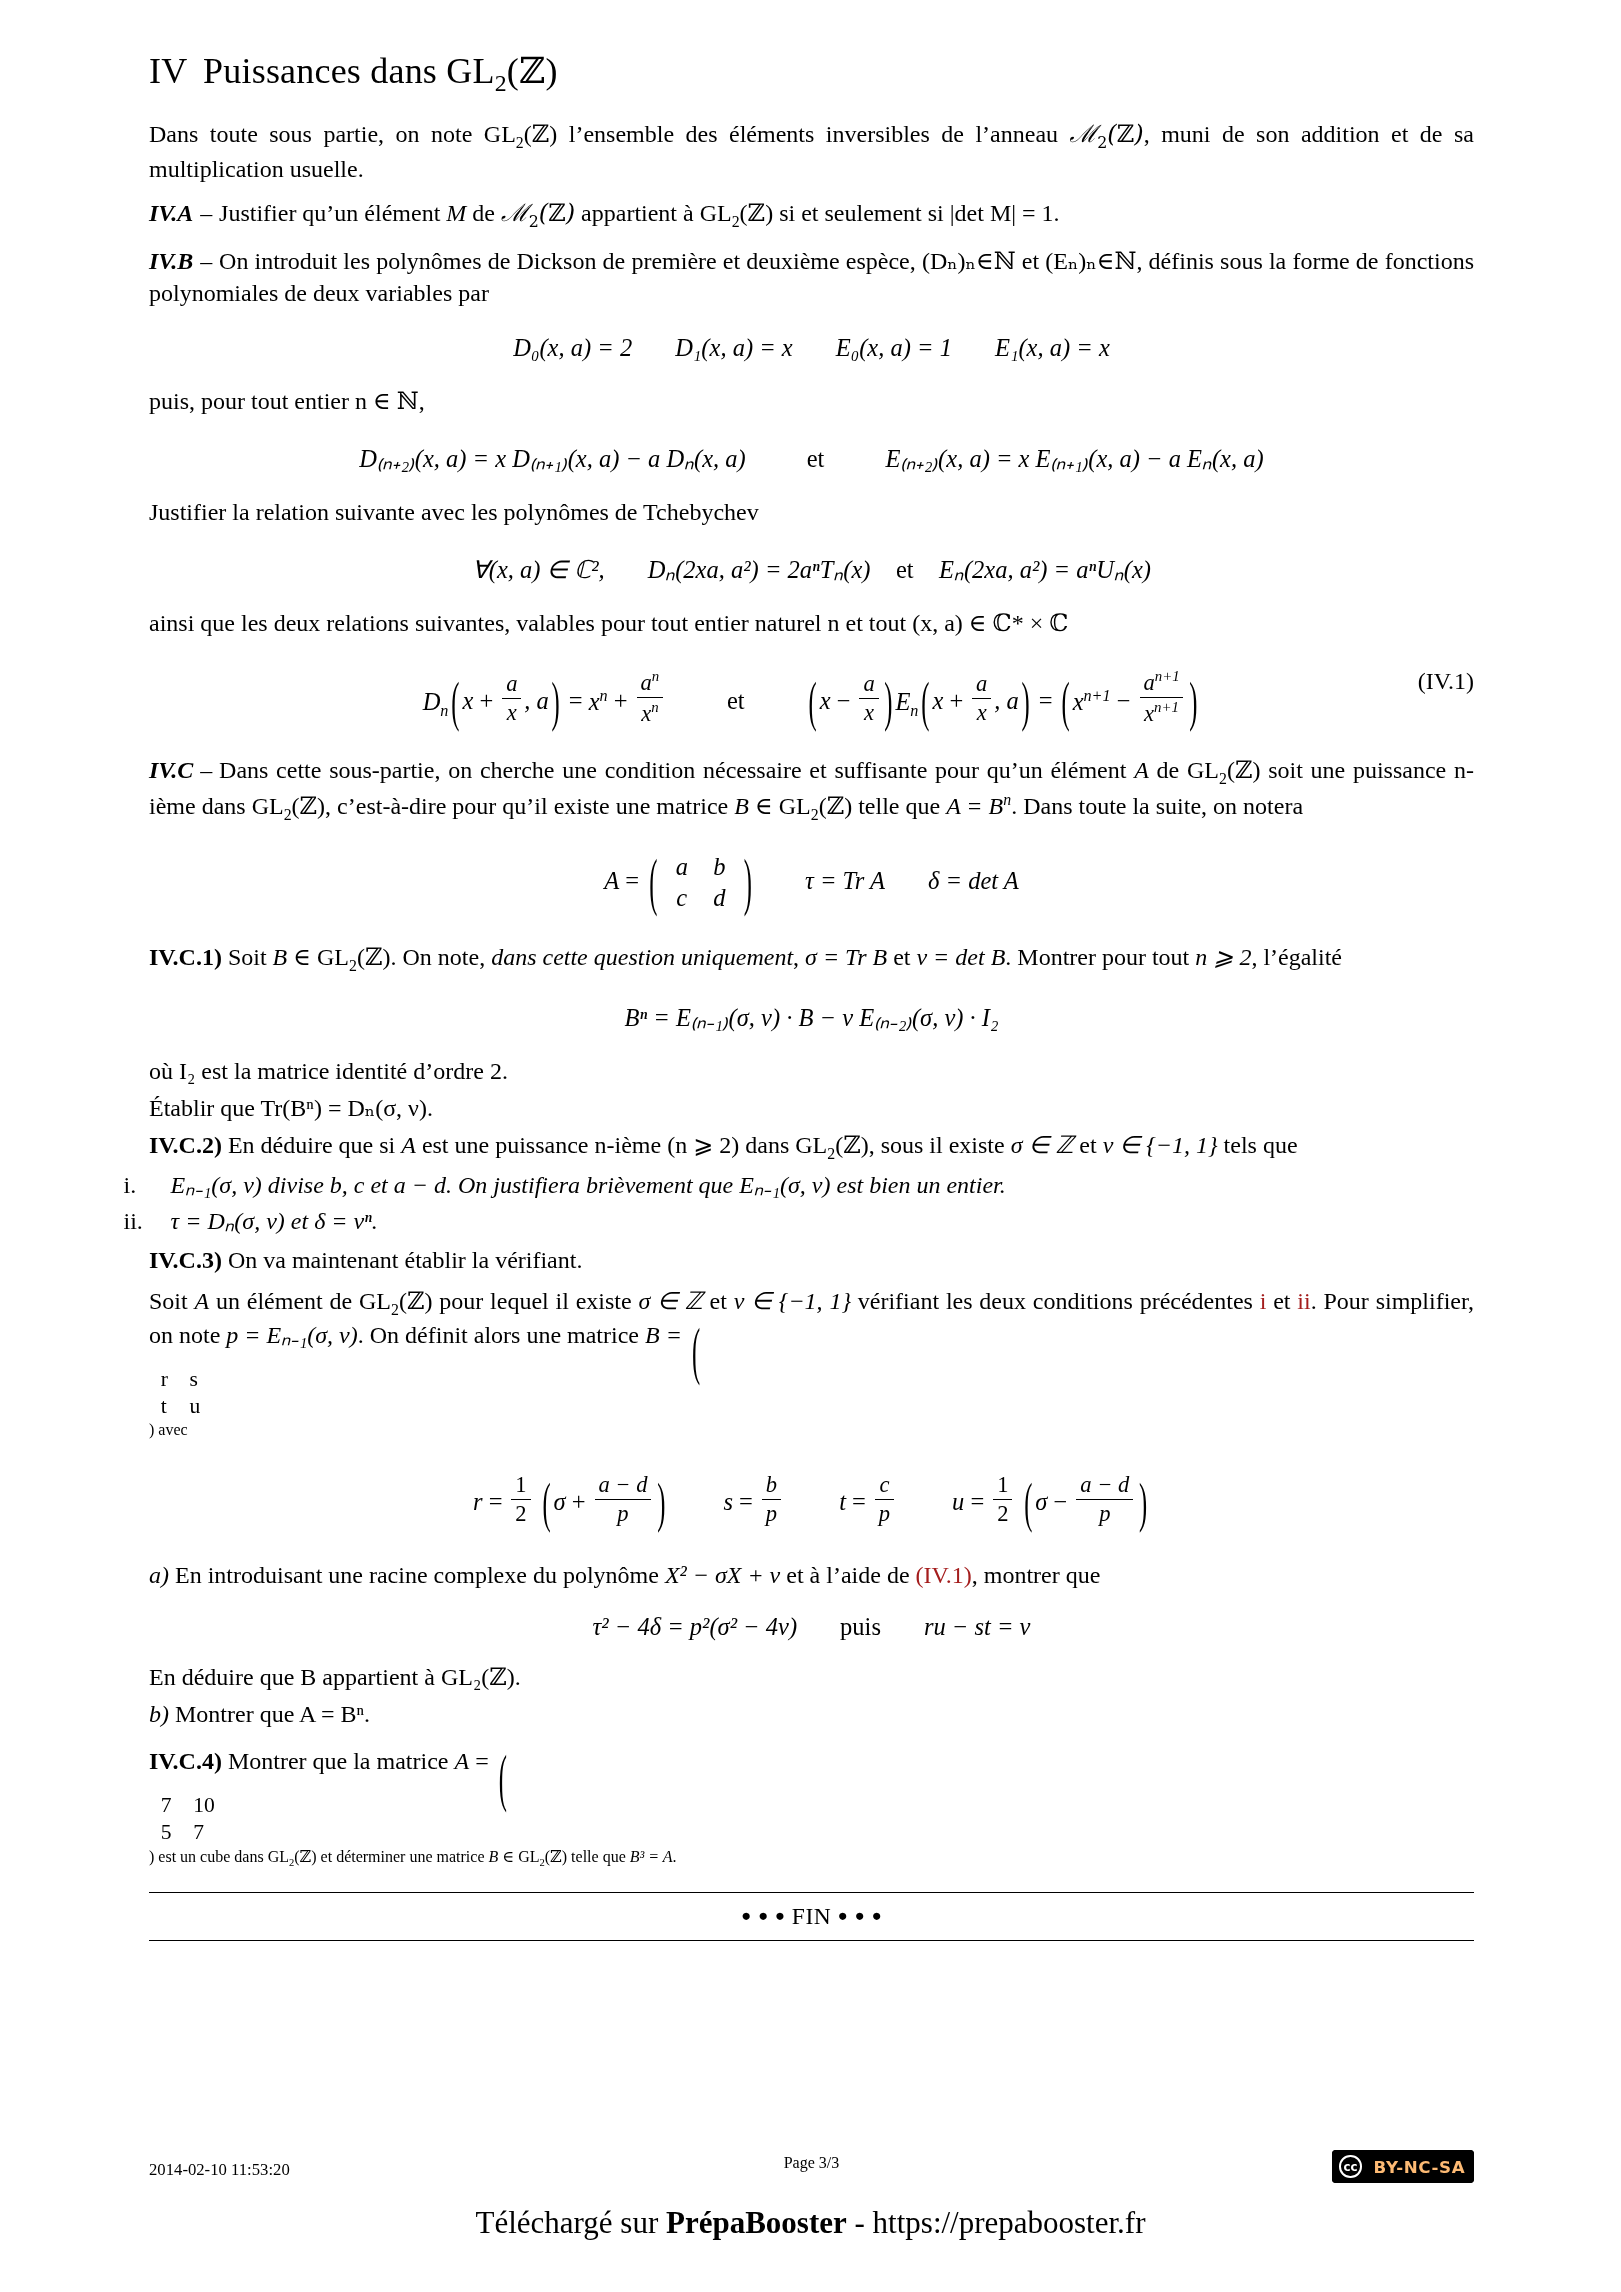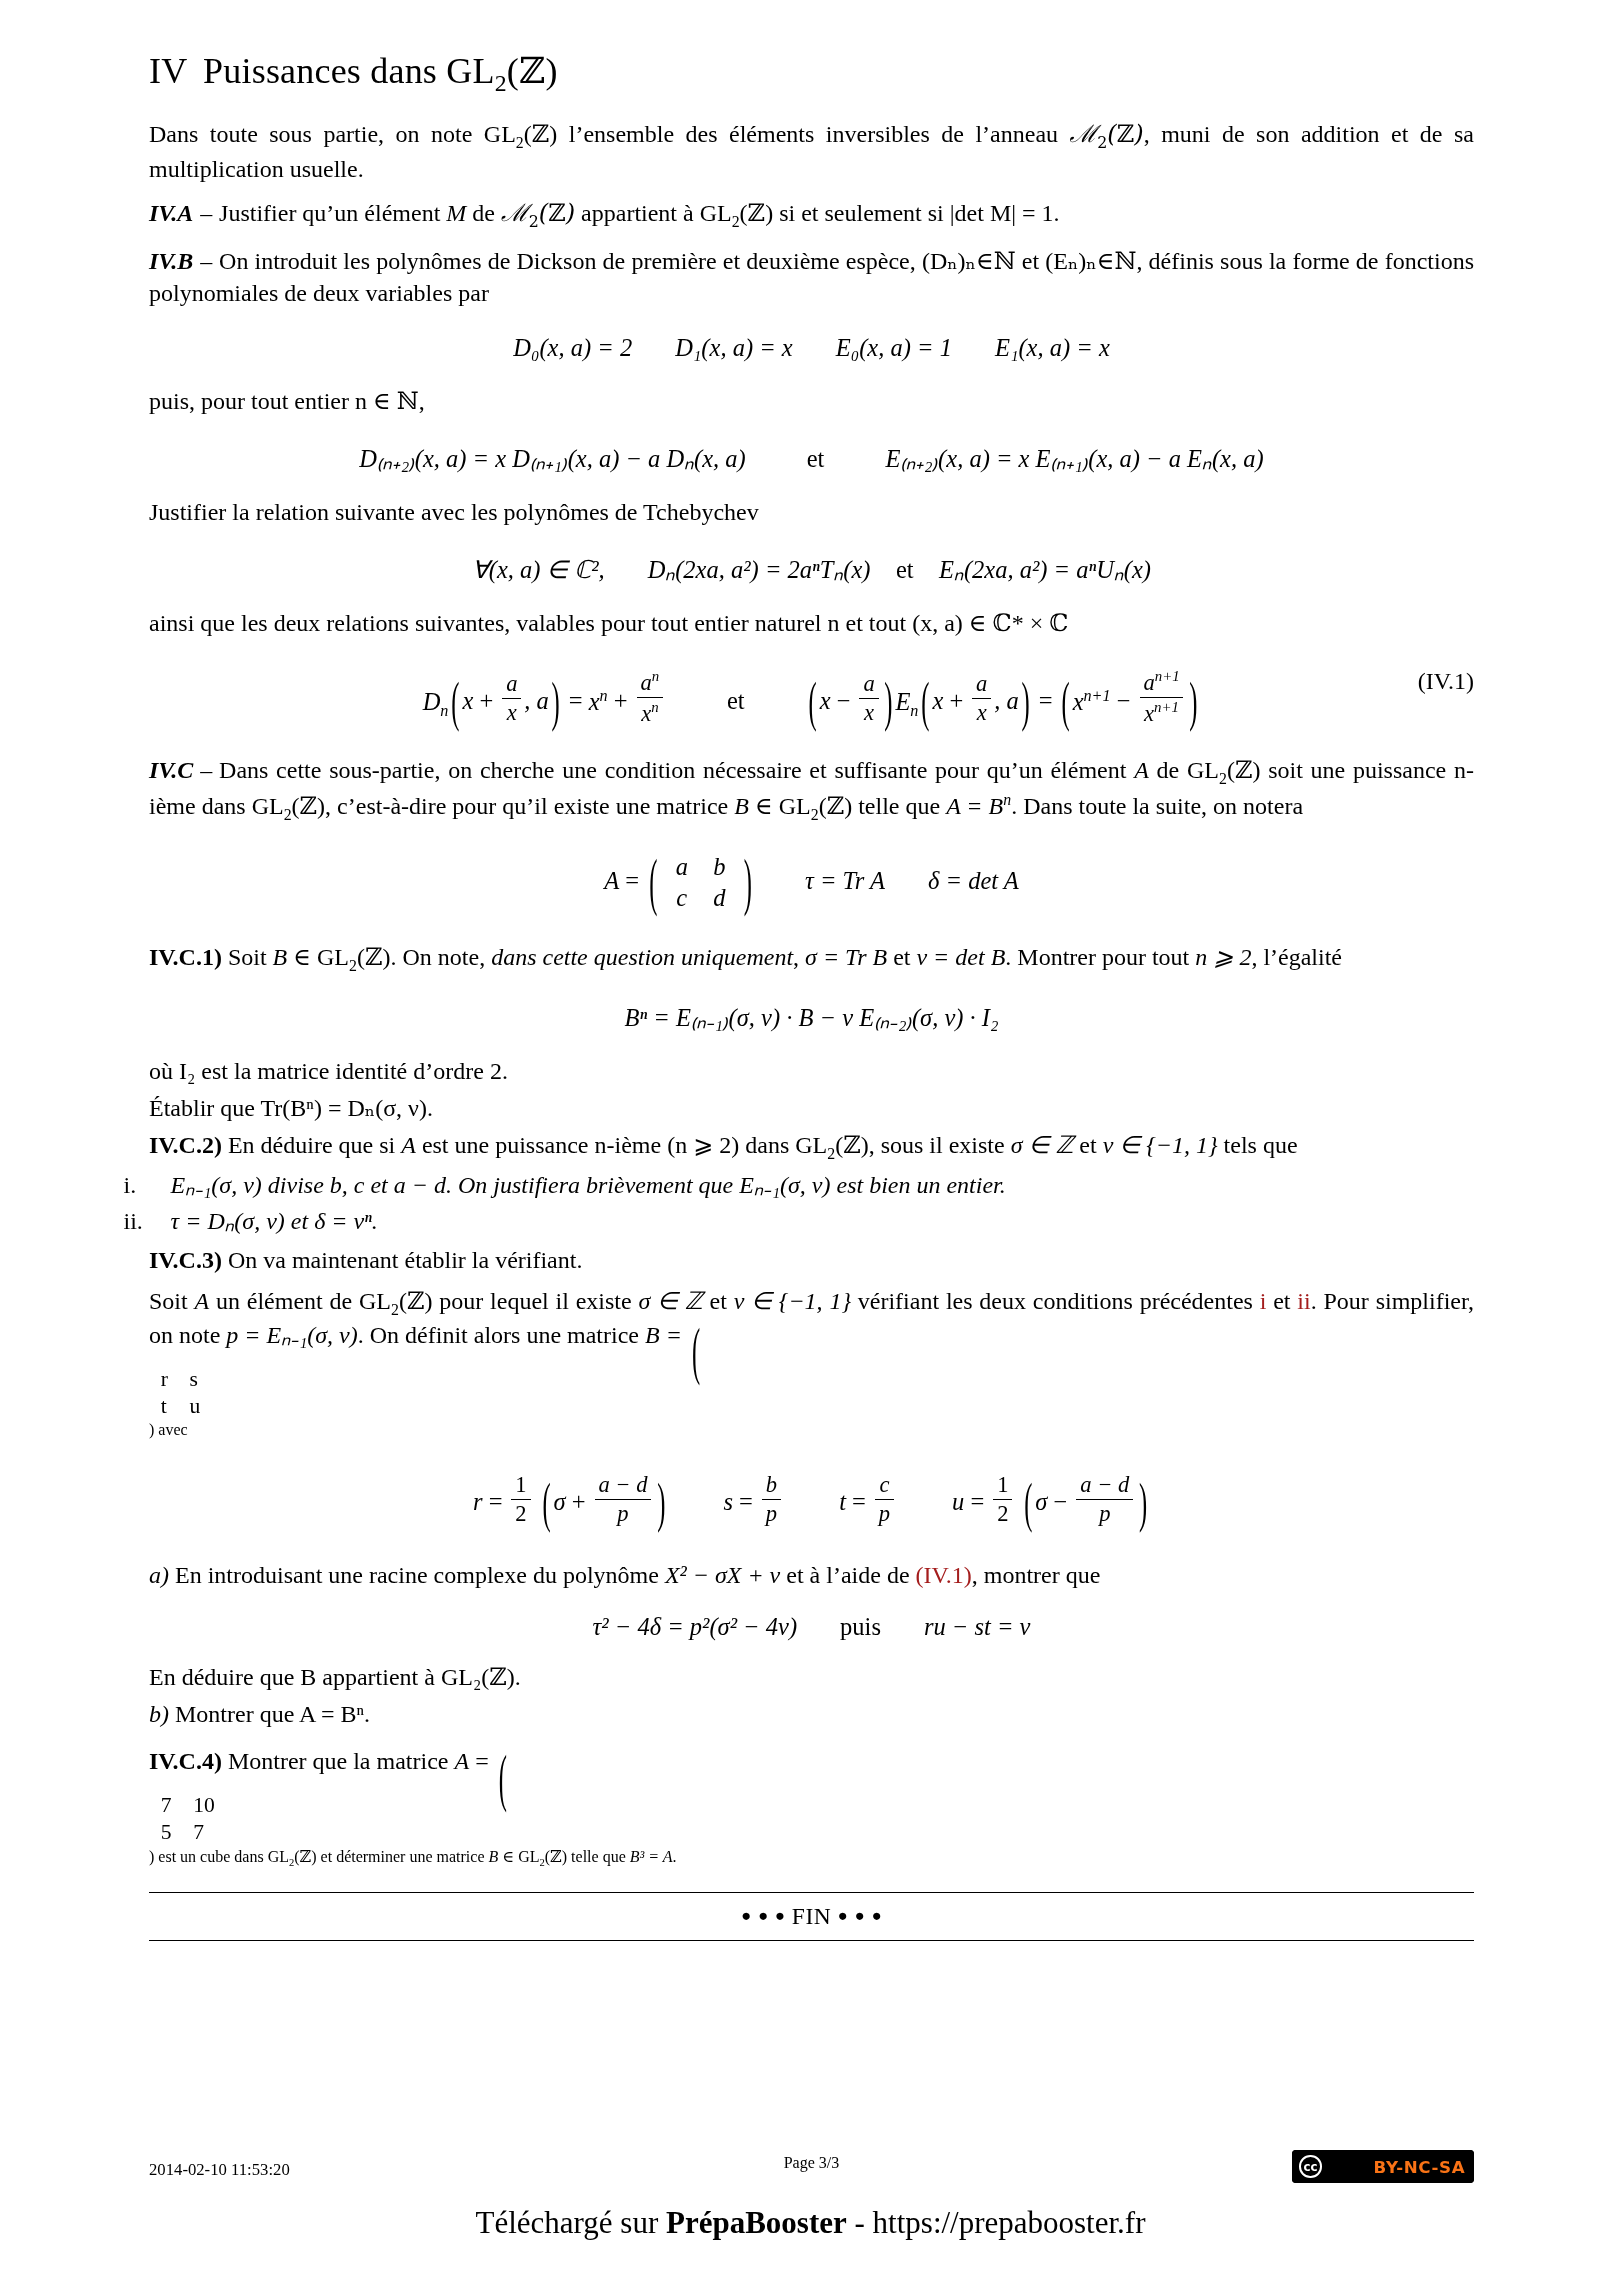--- a/index.html
+++ b/index.html
@@ -200,33 +200,32 @@
   .cc-badge {
     position: absolute;
     right: 0;
     top: 0;
     height: 33px;
     display: flex;
     align-items: stretch;
     border-radius: 3.9px;
     overflow: hidden;
     background: #000;
-    gap: 40px;
   }
   .cc-badge .cc-left {
     background: #000;
     color: #fff;
     display: flex;
     align-items: center;
     justify-content: center;
     padding: 0 6.9px;
   }
   .cc-badge .cc-right {
     background: #000;
-    color: #f97316;
+    color: #fdba74;
     display: flex;
     align-items: center;
     font-size: 16.7px;
     font-weight: bold;
     letter-spacing: 0.6px;
     padding: 0 8.8px 0 4.9px;
     font-family: "DejaVu Sans", sans-serif;
   }
   .cc-circle {
     width: 18.6px; height: 18.6px;

